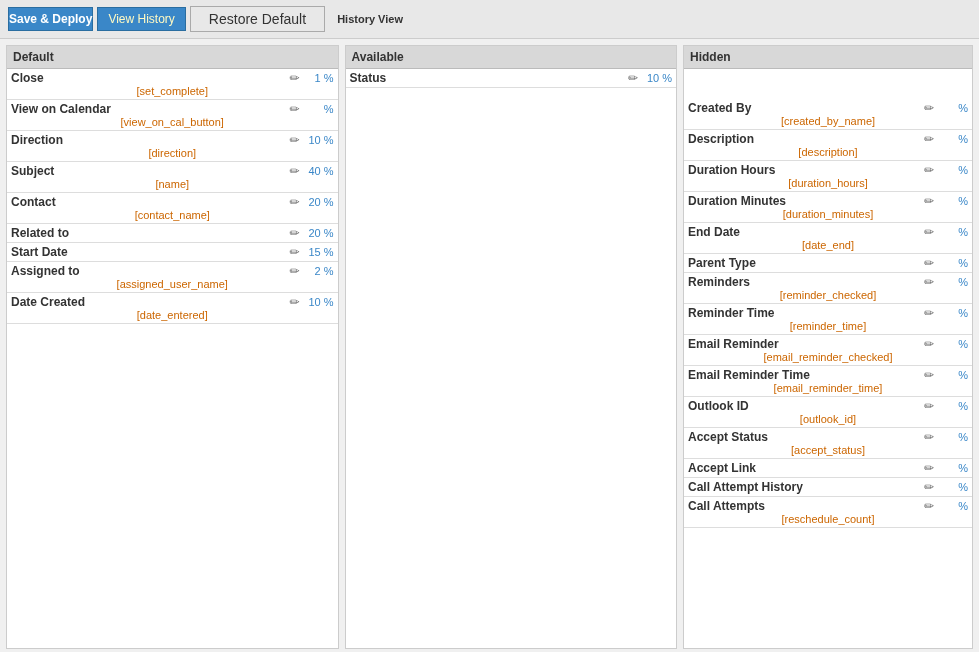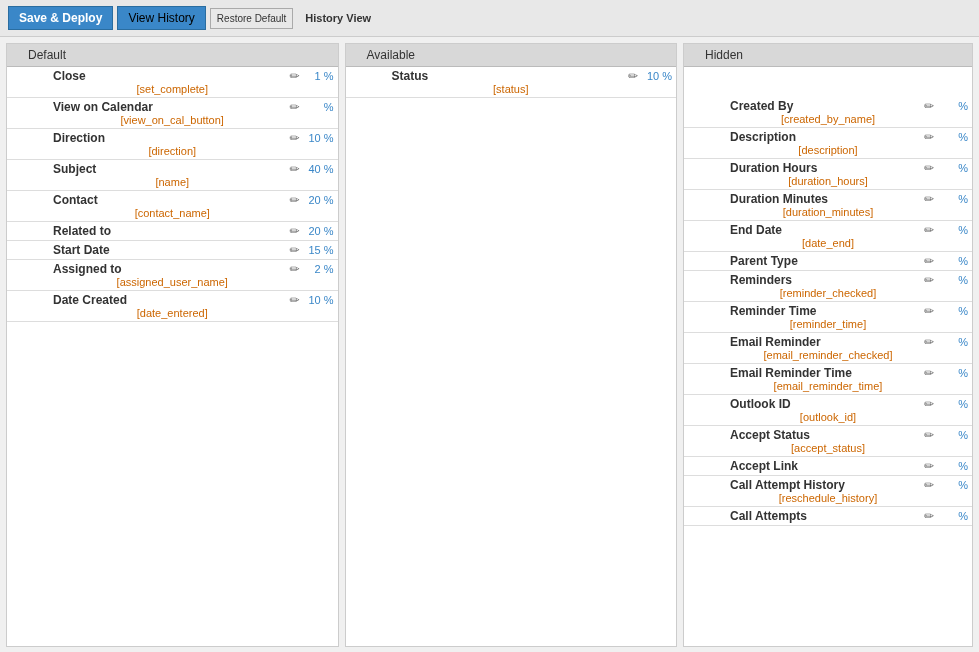--- a/index.html
+++ b/index.html
@@ -14,40 +14,40 @@
       padding: 6px 8px;
       display: flex;
       align-items: center;
       gap: 4px;
       border-bottom: 1px solid #ccc;
     }
     .btn-save {
       background: #3a87c8;
       color: white;
       border: 1px solid #2a6da0;
-      padding: 4px 10px;
+      padding: 4px 0;
       cursor: pointer;
       font-size: 12px;
       font-weight: bold;
     }
     .btn-view-history {
       background: #3a87c8;
-      color: #000000;
+      color: #fef9c3;
       border: 1px solid #2a6da0;
       padding: 4px 10px;
       cursor: pointer;
       font-size: 12px;
     }
     .btn-restore {
       background: #e8e8e8;
       color: #333;
       border: 1px solid #aaa;
-      padding: 4px 6px;
+      padding: 4px 18px;
       cursor: pointer;
-      font-size: 10px;
+      font-size: 14px;
     }
     .history-view-label {
       margin-left: 8px;
       font-size: 11px;
       font-weight: bold;
       color: #333;
     }
     .main-content {
       display: flex;
       gap: 0;
@@ -61,38 +61,37 @@
       margin-right: 6px;
       overflow: hidden;
       display: flex;
       flex-direction: column;
     }
     .panel:last-child {
       margin-right: 0;
     }
     .panel-header {
       background: #d8d8d8;
-      padding: 4px 21px;
-      font-weight: normal;
+      padding: 4px 6px;
+      font-weight: bold;
       font-size: 12px;
       border-bottom: 1px solid #bbb;
     }
     .panel-body {
       flex: 1;
       overflow-y: auto;
     }
     .field-row {
       border-bottom: 1px solid #ddd;
       padding: 2px 4px;
     }
     .field-row-top {
       display: flex;
       align-items: center;
       justify-content: space-between;
-      margin-left: 42px;
     }
     .field-label {
       font-weight: bold;
       font-size: 12px;
       color: #333;
     }
     .field-actions {
       display: flex;
       align-items: center;
       gap: 4px;
@@ -229,21 +228,20 @@
     <div class="panel-header">Available</div>
     <div class="panel-body" id="available-fields">
         <div class="field-row">
           <div class="field-row-top">
             <span class="field-label">Status</span>
             <div class="field-actions">
               <span class="edit-icon">✏</span>
               <span class="field-pct">10 %</span>
             </div>
           </div>
-          <div class="field-key">[status]</div>
         </div>
       </div>
   </div>
 
   <div class="panel hidden-panel">
     <div class="panel-header">Hidden</div>
     <div class="panel-body" id="hidden-fields">
         <div class="field-row">
           <div class="field-row-top">
             <span class="field-label">Created By</span>
@@ -373,27 +371,27 @@
           </div>
         </div>
         <div class="field-row">
           <div class="field-row-top">
             <span class="field-label">Call Attempt History</span>
             <div class="field-actions">
               <span class="edit-icon">✏</span>
               <span class="field-pct">%</span>
             </div>
           </div>
-          <div class="field-key">[reschedule_history]</div>
         </div>
         <div class="field-row">
           <div class="field-row-top">
             <span class="field-label">Call Attempts</span>
             <div class="field-actions">
               <span class="edit-icon">✏</span>
               <span class="field-pct">%</span>
             </div>
           </div>
+          <div class="field-key">[reschedule_count]</div>
         </div>
       </div>
   </div>
 
 </div>
 
 </body></html>

